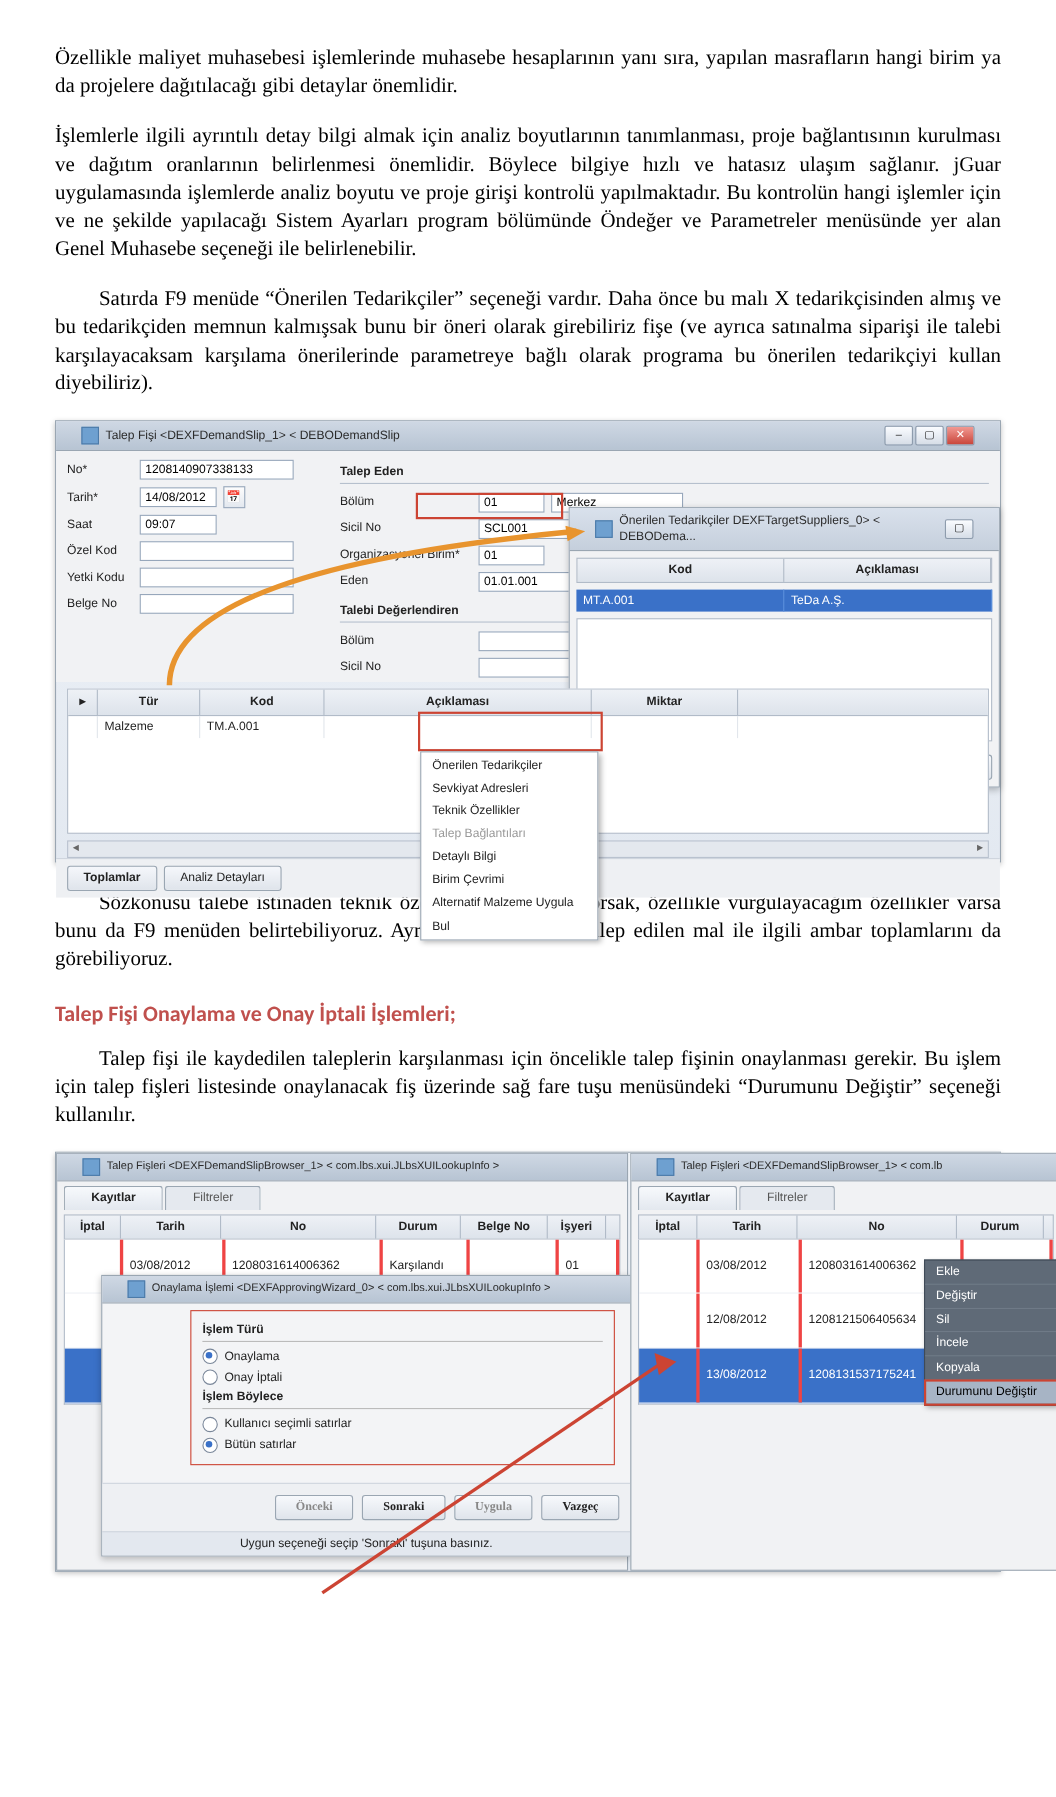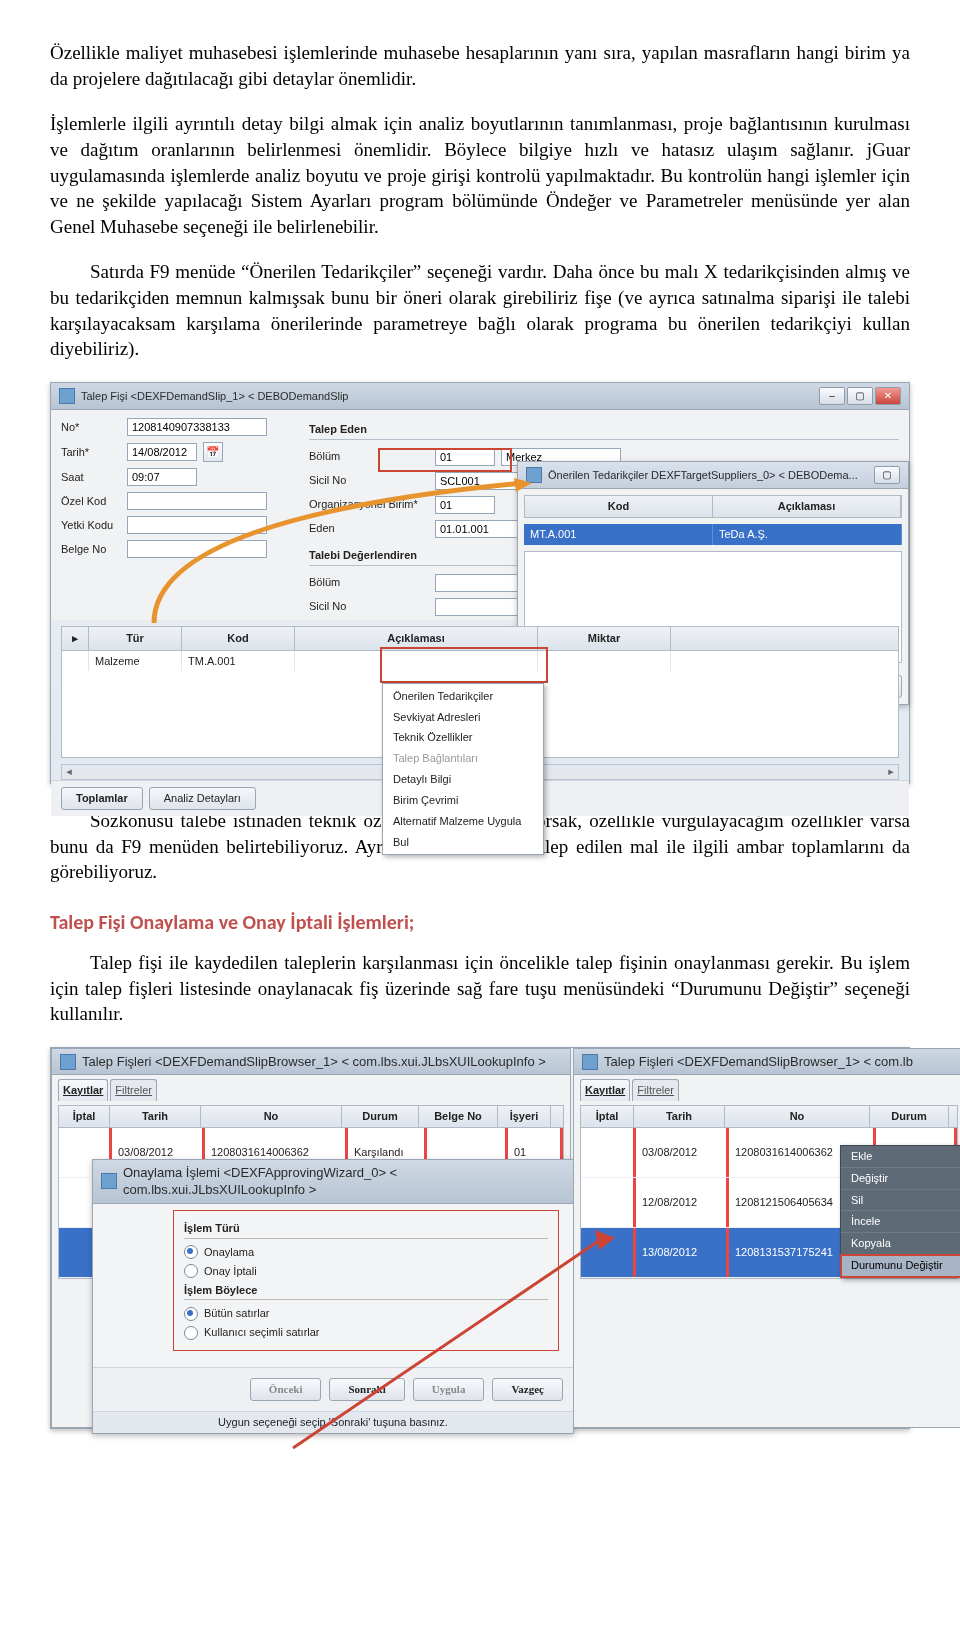--- a/index.html
+++ b/index.html
@@ -32,21 +32,21 @@
     background: linear-gradient(#eef2f7, #e3e9f1);
     box-shadow: 0 2px 5px rgba(0,0,0,0.25);
     margin: 8px 0 24px 0;
     position: relative;
   }
   .titlebar {
     display: flex;
     align-items: center;
     gap: 6px;
     background: linear-gradient(#cfd8e4, #b7c4d3);
-    padding: 4px 8px;
+    padding: 4px 23px;
     border-bottom: 1px solid #9aa6b2;
     position: relative;
   }
   .titlebar .icon { width:14px; height:14px; background:#6ea0d0; border:1px solid #4c7aa8; }
   .titlebar .title { flex:1; color:#2b2b2b; }
   .win-btns { display:flex; gap:2px; }
   .win-btn { width:24px; height:16px; background:linear-gradient(#fafcff,#d6dde7); border:1px solid #8e9cad; border-radius:2px; display:flex; align-items:center; justify-content:center; font-size:10px; }
   .win-btn.close { background:linear-gradient(#f29a93,#c9453a); color:#fff; }
 
   .form-body { display:flex; padding:8px 10px 4px 10px; gap:18px; background:#f1f2f4; }
@@ -99,23 +99,23 @@
   .scroll-h span { width:14px; height:12px; display:flex; align-items:center; justify-content:center; color:#666; }
 
   .callout {
     position:absolute; left:93px; top:95px; width:388px; height:150px; pointer-events:none;
   }
   .callout svg { width:100%; height:100%; }
 
   
   .two-pane { display:flex; gap:2px; }
   .pane { flex:1; border:1px solid #9aa6b2; background:#f1f2f4; position:relative; }
-  .pane .titlebar { font-size:13px; }
+  .pane .titlebar { font-size:10px; }
   .tabs-bar { display:flex; gap:0; padding:4px 6px 0 6px; }
-  .tabs-bar .tab { background:linear-gradient(#f7f9fc,#e3e8ef); border:1px solid #9aa6b2; border-bottom:none; padding:3px 4px; font-weight:700; border-radius:3px 3px 0 0; margin-right:2px;text-decoration:underline; }
+  .tabs-bar .tab { background:linear-gradient(#f7f9fc,#e3e8ef); border:1px solid #9aa6b2; border-bottom:none; padding:3px 24px; font-weight:700; border-radius:3px 3px 0 0; margin-right:2px; }
   .tabs-bar .tab.inactive { background:#e5e9ef; font-weight:400; color:#555; }
   .list-head { display:flex; background:linear-gradient(#eef1f6,#dde3eb); border:1px solid #b1bbc8; margin:4px 6px 0 6px; }
   .list-head div { padding:3px 6px; border-right:1px solid #b1bbc8; text-align:center; font-weight:700; }
   .list-body { margin:0 6px; border:1px solid #b1bbc8; border-top:none; background:#fff; }
   .list-row { display:flex; border-bottom:1px solid #eef1f5; }
   .list-row div { padding:17px 6px; border-right:3px solid #ef4444; }
   .list-row.sel { background:#3a71c8; color:#fff; }
   .c-ip{width:38px;} .c-tar{width:78px;} .c-no{width:128px;} .c-dur{width:64px;} .c-bel{width:66px;} .c-is{width:40px;}
   .c-ipb{width:40px;} .c-tarb{width:78px;} .c-nob{width:132px;} .c-durb{width:66px;}
 
@@ -362,26 +362,26 @@
             <div class="radio-row">
                 <span class="radio on"></span>
                 <span>Onaylama</span>
               </div>
             <div class="radio-row">
                 <span class="radio"></span>
                 <span>Onay İptali</span>
               </div>
             <div class="group-title">İşlem Böylece</div>
             <div class="radio-row">
+                <span class="radio"></span>
+                <span>Kullanıcı seçimli satırlar</span>
+              </div>
+            <div class="radio-row">
                 <span class="radio on"></span>
                 <span>Bütün satırlar</span>
-              </div>
-            <div class="radio-row">
-                <span class="radio"></span>
-                <span>Kullanıcı seçimli satırlar</span>
               </div>
           </div>
         </div>
         <div class="wizard-footer">
           <div class="btn dim">Önceki</div>
           <div class="btn">Sonraki</div>
           <div class="btn dim">Uygula</div>
           <div class="btn">Vazgeç</div>
         </div>
         <div class="status-line">Uygun seçeneği seçip 'Sonraki' tuşuna basınız.</div>

